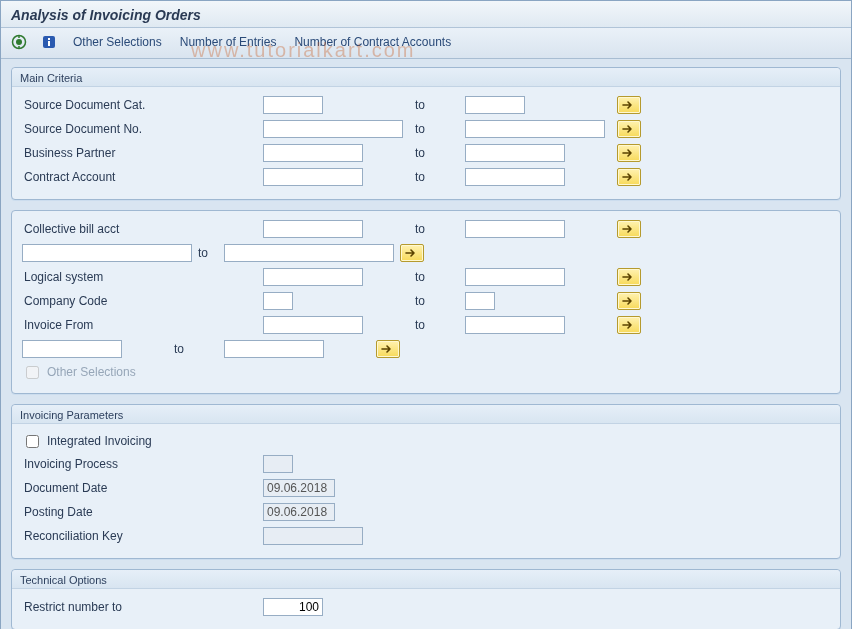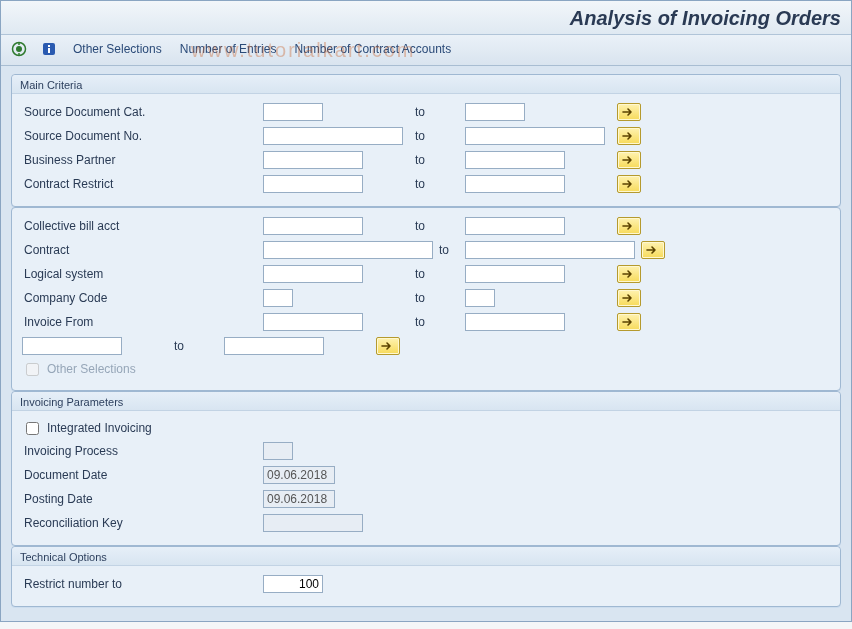--- a/index.html
+++ b/index.html
@@ -15,25 +15,24 @@
     border: 1px solid #8aa5c2;
     background: #e8f0f7;
   }
   .titlebar {
     background: linear-gradient(#f2f6fa,#dfe9f2);
     padding: 6px 10px 4px 10px;
     border-bottom: 1px solid #b0c4d8;
   }
   .titlebar h1 {
     margin: 0;
-    font-size: 20px;
+    font-size: 14px;
     font-style: italic;
     font-weight: bold;
     color: #2a3a54;
-    text-align: right;
   }
   .toolbar {
     display: flex;
     align-items: center;
     gap: 10px;
     padding: 4px 8px 6px 8px;
     background: linear-gradient(#eaf1f8,#d9e4ef);
     border-bottom: 1px solid #a8bdd2;
   }
   .toolbar .icon-btn {
@@ -48,20 +47,21 @@
     cursor: default;
   }
   .content {
     padding: 8px 10px 14px 10px;
     background: #d9e5f1;
   }
   .groupbox {
     border: 1px solid #9fb8d2;
     border-radius: 4px;
     background: #e8f0f8;
+    margin-bottom: 10px;
     box-shadow: 0 1px 0 #cde;
   }
   .groupbox .legend {
     font-size: 11px;
     color: #2c3f5d;
     padding: 4px 8px 2px 8px;
     border-bottom: 1px solid #c2d3e4;
     background: linear-gradient(#e6eff8,#d8e5f1);
     border-radius: 4px 4px 0 0;
   }
@@ -210,21 +210,21 @@
             </div>
           <div class="multi-cell">
               <div class="multi-btn">
                 <svg width="14" height="10" viewBox="0 0 14 10">
                   <path d="M1 5 L9 5 M6 2 L9 5 L6 8" fill="none" stroke="#5a4200" stroke-width="1.6" stroke-linecap="round" stroke-linejoin="round"></path>
                 </svg>
               </div>
             </div>
         </div>
         <div class="row">
-          <div class="lbl">Contract Restrict</div>
+          <div class="lbl">Contract Account</div>
           <div class="from-cell" style="width:140px;">
               <input type="text" class="fld w100" value="" style="">
             </div>
           <div class="to-lbl">to</div>
           <div class="to-cell" style="width:140px;">
               <input type="text" class="fld w100" value="" style="">
             </div>
           <div class="multi-cell">
               <div class="multi-btn">
                 <svg width="14" height="10" viewBox="0 0 14 10">
@@ -249,21 +249,20 @@
             </div>
           <div class="multi-cell">
               <div class="multi-btn">
                 <svg width="14" height="10" viewBox="0 0 14 10">
                   <path d="M1 5 L9 5 M6 2 L9 5 L6 8" fill="none" stroke="#5a4200" stroke-width="1.6" stroke-linecap="round" stroke-linejoin="round"></path>
                 </svg>
               </div>
             </div>
         </div>
         <div class="row">
-          <div class="lbl">Contract</div>
           <div class="from-cell" style="width:170px;">
               <input type="text" style="width: 170px;" class="fld" value="">
             </div>
           <div style="width:20px;text-align:left;color:#2a3b55;">to</div>
           <div class="to-cell" style="width:170px;">
               <input type="text" style="width: 170px;" class="fld" value="">
             </div>
           <div class="multi-cell" style="margin-left:0;">
               <div class="multi-btn">
                 <svg width="14" height="10" viewBox="0 0 14 10">

